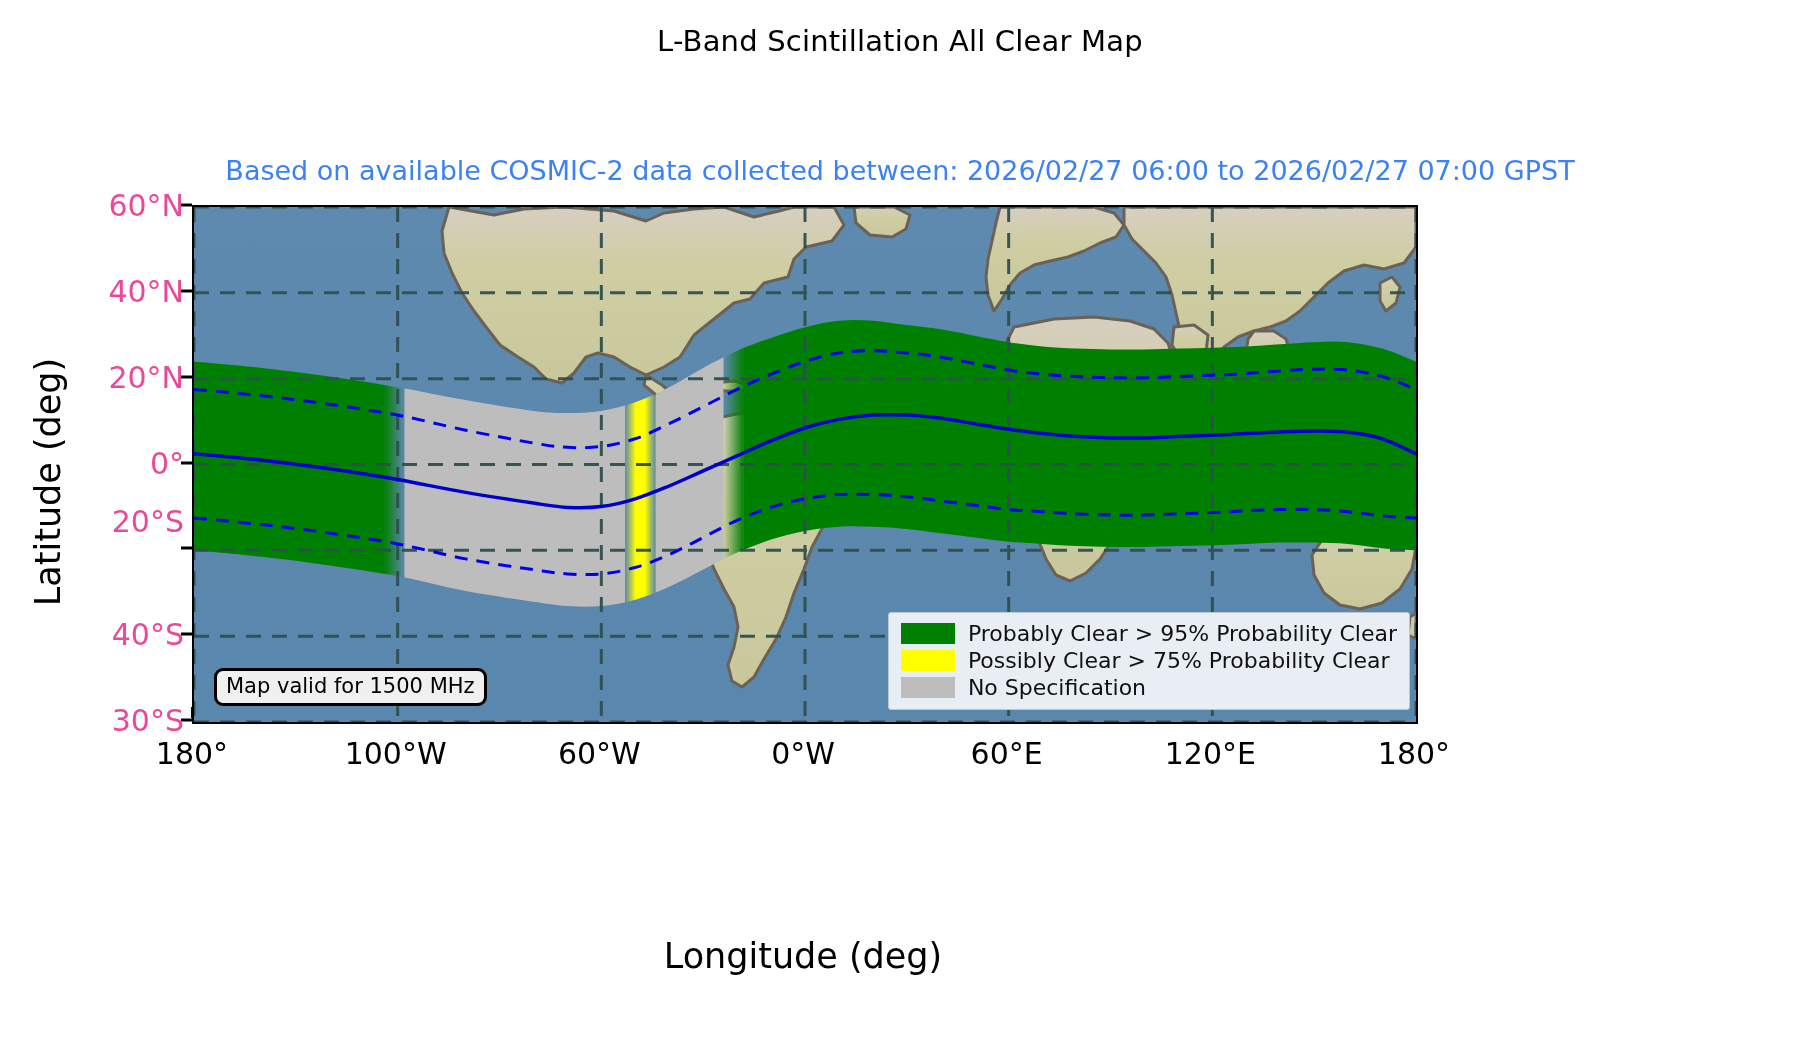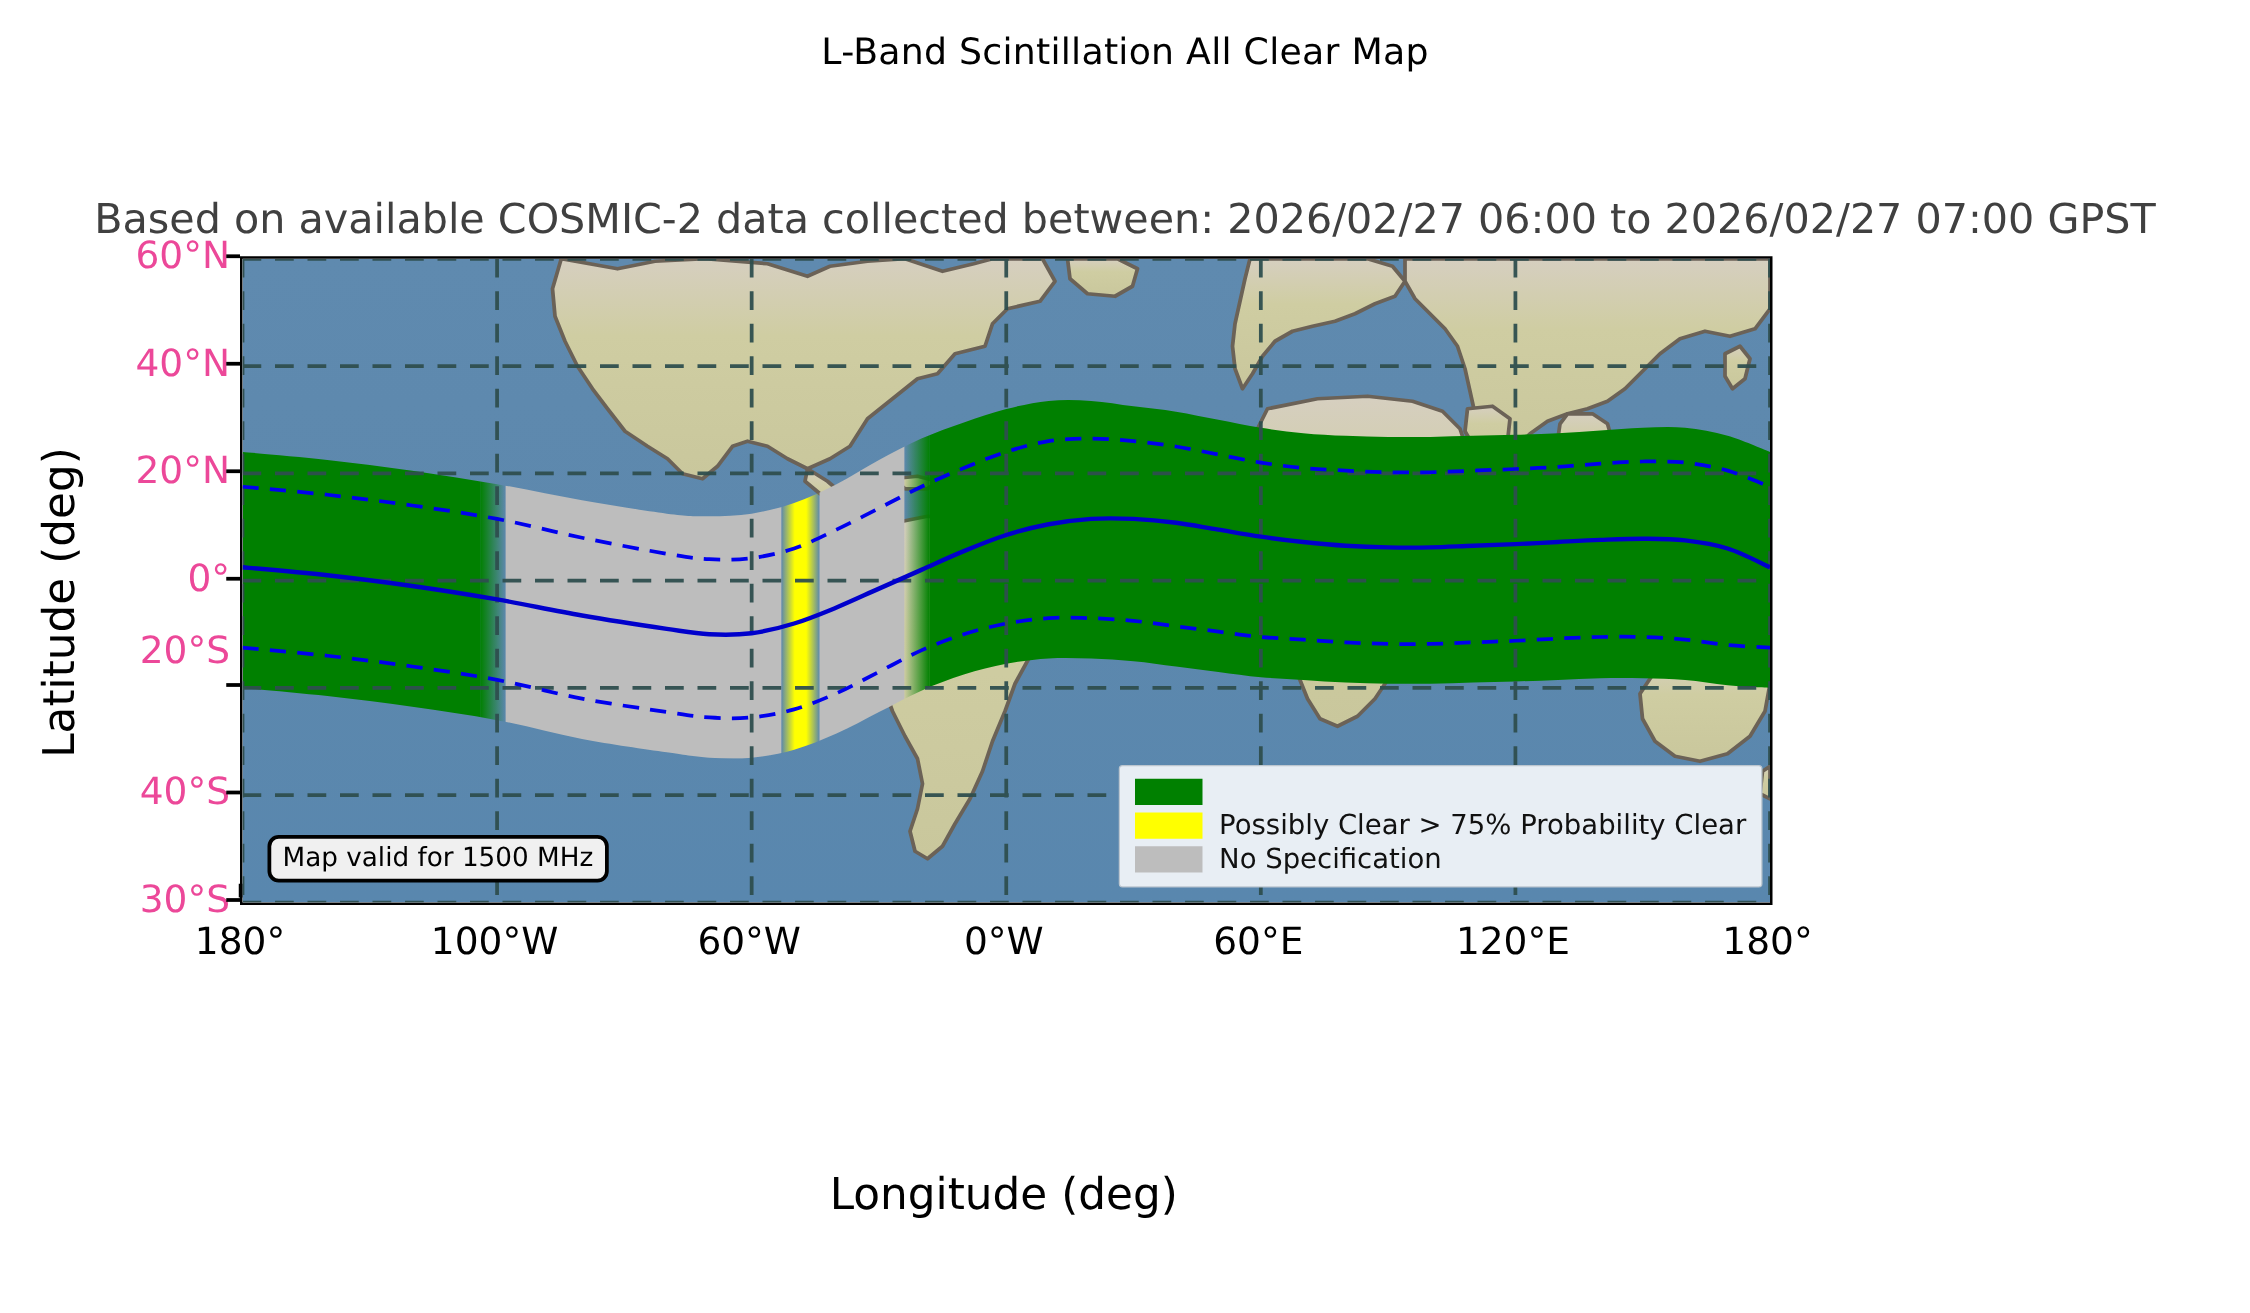--- a/index.html
+++ b/index.html
@@ -33,22 +33,22 @@
     top: 88px;
     text-align: center;
     font-size: 29px;
     color: #000;
   }
   .title-based {
     position: absolute;
     left: 0; right: 0;
     top: 155px;
     text-align: center;
-    font-size: 33px;
-    color: #404040;
+    font-size: 27px;
+    color: #3b82f6;
   }
 
   
   .ylabel {
     position: absolute;
     left: -232px;
     top: 462px;
     width: 560px;
     text-align: center;
     transform: rotate(-90deg);
@@ -338,20 +338,21 @@
         <path id="bnd-north" fill="none" stroke="#0000ee" stroke-width="3" stroke-dasharray="13,9" d="M0.0,182.4 C11.3,183.5 45.3,186.3 67.9,188.8 C90.5,191.3 113.1,194.2 135.8,197.4 C158.4,200.6 181.0,203.9 203.7,208.1 C226.3,212.4 248.9,218.5 271.6,223.2 C294.2,227.8 322.5,233.2 339.4,236.0 C356.4,238.9 362.1,239.8 373.4,240.3 C384.7,240.9 396.0,240.9 407.3,239.5 C418.6,238.0 430.0,235.5 441.3,231.8 C452.6,228.0 463.9,222.1 475.2,216.7 C486.5,211.4 497.9,205.3 509.2,199.6 C520.5,193.8 531.8,187.8 543.1,182.4 C554.4,177.0 565.7,172.0 577.1,167.4 C588.4,162.7 599.7,158.1 611.0,154.5 C622.3,150.9 633.6,147.7 644.9,145.9 C656.3,144.1 667.6,143.8 678.9,143.8 C690.2,143.8 701.5,144.8 712.8,145.9 C724.1,147.0 735.5,148.4 746.8,150.2 C758.1,152.0 769.4,154.5 780.7,156.6 C792.0,158.8 803.4,161.3 814.7,163.1 C826.0,164.9 837.3,166.3 848.6,167.4 C859.9,168.4 871.2,168.9 882.6,169.5 C893.9,170.1 905.2,170.6 916.5,170.8 C927.8,171.0 939.1,171.0 950.4,170.8 C961.8,170.6 973.1,170.0 984.4,169.5 C995.7,169.1 1007.0,168.7 1018.3,168.2 C1029.6,167.7 1041.0,167.2 1052.3,166.5 C1063.6,165.8 1074.9,164.7 1086.2,163.9 C1097.5,163.2 1108.9,162.4 1120.2,162.2 C1131.5,162.1 1142.8,161.9 1154.1,163.1 C1165.4,164.3 1176.7,166.3 1188.1,169.5 C1199.4,172.7 1216.3,180.3 1222.0,182.4"></path>
         <path id="bnd-south" fill="none" stroke="#0000ee" stroke-width="3" stroke-dasharray="13,9" d="M0.0,311.1 C11.3,312.2 45.3,315.1 67.9,317.6 C90.5,320.1 113.1,322.9 135.8,326.2 C158.4,329.4 181.0,332.6 203.7,336.9 C226.3,341.2 248.9,347.6 271.6,351.9 C294.2,356.2 322.5,360.1 339.4,362.6 C356.4,365.1 362.1,366.2 373.4,366.9 C384.7,367.7 396.0,368.0 407.3,366.9 C418.6,365.9 430.0,363.7 441.3,360.5 C452.6,357.3 463.9,352.6 475.2,347.6 C486.5,342.6 497.9,336.2 509.2,330.5 C520.5,324.7 531.8,318.3 543.1,313.3 C554.4,308.3 565.7,304.0 577.1,300.4 C588.4,296.8 599.7,294.0 611.0,291.8 C622.3,289.7 633.6,288.3 644.9,287.5 C656.3,286.8 667.6,287.2 678.9,287.5 C690.2,287.9 701.5,288.6 712.8,289.7 C724.1,290.8 735.5,292.5 746.8,294.0 C758.1,295.4 769.4,296.8 780.7,298.3 C792.0,299.7 803.4,301.5 814.7,302.6 C826.0,303.6 837.3,304.0 848.6,304.7 C859.9,305.4 871.2,306.3 882.6,306.9 C893.9,307.4 905.2,307.9 916.5,308.1 C927.8,308.4 939.1,308.4 950.4,308.1 C961.8,307.9 973.1,307.3 984.4,306.9 C995.7,306.4 1007.0,306.1 1018.3,305.6 C1029.6,305.1 1041.0,304.4 1052.3,303.8 C1063.6,303.3 1074.9,302.8 1086.2,302.6 C1097.5,302.3 1108.9,302.2 1120.2,302.6 C1131.5,302.9 1142.8,303.6 1154.1,304.7 C1165.4,305.8 1176.7,307.9 1188.1,309.0 C1199.4,310.1 1216.3,310.8 1222.0,311.1"></path>
         <path id="mag-eq" fill="none" stroke="#0000cc" stroke-width="3.5" d="M0.0,246.8 C11.3,247.8 45.3,250.7 67.9,253.2 C90.5,255.7 113.1,258.6 135.8,261.8 C158.4,265.0 181.0,268.6 203.7,272.5 C226.3,276.5 248.9,281.5 271.6,285.4 C294.2,289.3 322.5,293.6 339.4,296.1 C356.4,298.6 362.1,299.8 373.4,300.4 C384.7,301.0 396.0,301.0 407.3,299.6 C418.6,298.1 430.0,295.3 441.3,291.8 C452.6,288.4 463.9,283.6 475.2,279.0 C486.5,274.3 497.9,268.9 509.2,263.9 C520.5,258.9 531.8,253.9 543.1,248.9 C554.4,243.9 565.7,238.5 577.1,233.9 C588.4,229.2 599.7,224.6 611.0,221.0 C622.3,217.4 633.6,214.6 644.9,212.4 C656.3,210.3 667.6,208.9 678.9,208.1 C690.2,207.4 701.5,207.6 712.8,208.1 C724.1,208.6 735.5,209.7 746.8,211.2 C758.1,212.6 769.4,214.9 780.7,216.7 C792.0,218.6 803.4,220.7 814.7,222.3 C826.0,224.0 837.3,225.4 848.6,226.6 C859.9,227.8 871.2,228.9 882.6,229.6 C893.9,230.3 905.2,230.7 916.5,230.9 C927.8,231.1 939.1,231.1 950.4,230.9 C961.8,230.7 973.1,230.0 984.4,229.6 C995.7,229.2 1007.0,228.8 1018.3,228.3 C1029.6,227.8 1041.0,227.2 1052.3,226.6 C1063.6,226.0 1074.9,225.3 1086.2,224.9 C1097.5,224.5 1108.9,224.0 1120.2,224.0 C1131.5,224.1 1142.8,224.0 1154.1,225.3 C1165.4,226.6 1176.7,228.2 1188.1,231.8 C1199.4,235.3 1216.3,244.3 1222.0,246.8"></path>
       </svg>
 
       <div class="freq-box">Map valid for 1500 MHz</div>
 
       <div class="legend" id="legend">
           <div class="legend-row">
             <span class="legend-swatch" style="background: rgb(0, 128, 0);"></span>
+            <span class="legend-label">Probably Clear &gt; 95% Probability Clear</span>
           </div>
           <div class="legend-row">
             <span class="legend-swatch" style="background: rgb(255, 255, 0);"></span>
             <span class="legend-label">Possibly Clear &gt; 75% Probability Clear</span>
           </div>
           <div class="legend-row">
             <span class="legend-swatch" style="background: rgb(189, 189, 189);"></span>
             <span class="legend-label">No Specification</span>
           </div>
         </div>

